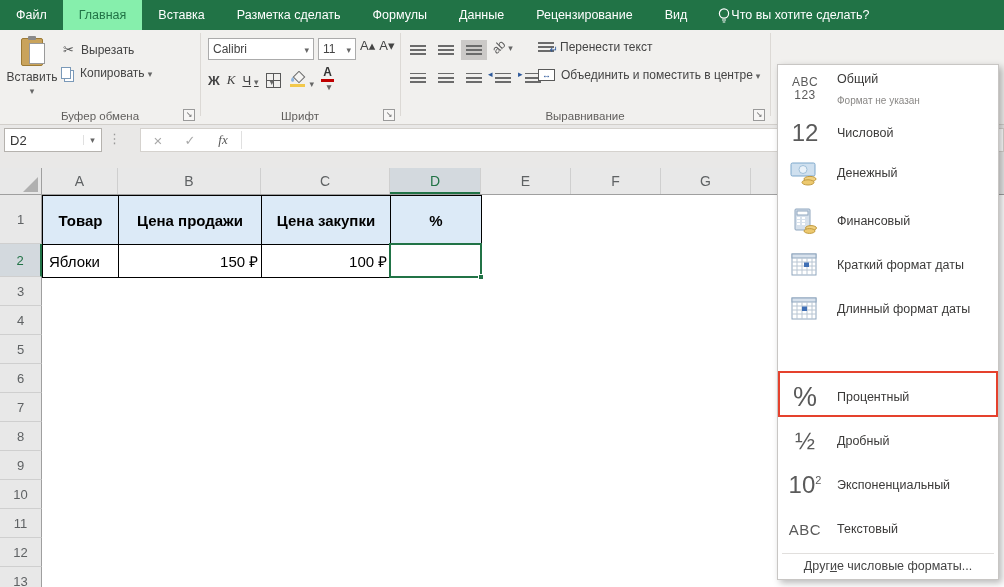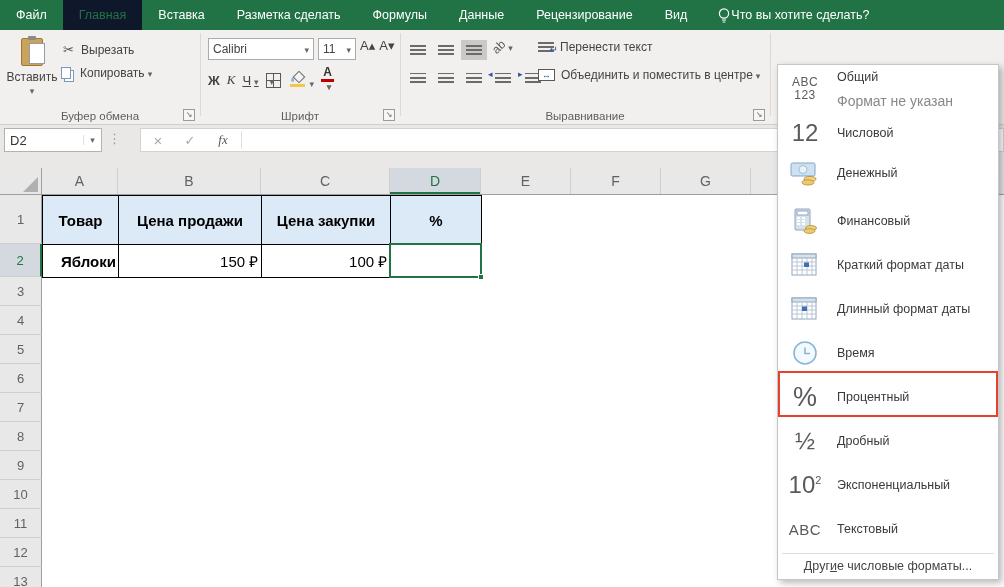--- a/index.html
+++ b/index.html
@@ -2,21 +2,21 @@
 <html><head>
 <meta charset="utf-8">
 <style>
   * { box-sizing: border-box; }
   body { margin:0; background:#fff; font-family:"Liberation Sans", sans-serif; }
   .app { position:relative; width:1004px; height:587px; overflow:hidden; background:#fff; }
 
   
   .tabbar { position:absolute; left:0; top:0; width:1004px; height:30px; background:#217346; display:flex; align-items:stretch; color:#fff; font-size:12.5px; }
   .tab { display:flex; align-items:center; padding:0 16px; cursor:default; }
-  .tab.active { background:#0f172a; color:#217346;text-align:center; }
+  .tab.active { background:#86efac; color:#217346;text-align:center; }
   .tellme { display:flex; align-items:center; margin-left:14px; }
 
   
   .ribbon { position:absolute; left:0; top:30px; width:1004px; height:95px; background:#F1F0EE; border-bottom:1px solid #D2CFCB; font-size:12px; color:#444; }
   .vsep { position:absolute; top:3px; bottom:8px; width:1px; background:#DCD9D5; }
   .group { position:absolute; top:0; height:95px; }
   .gfooter { position:absolute; bottom:3px; left:0; right:0; text-align:center; color:#605E5C; font-size:11.5px; }
   .dlg { position:absolute; right:5px; bottom:4px; width:12px; height:12px; border:1px solid #9a9a9a; color:#666; font-size:8px; line-height:9px; text-align:center; background:#F7F6F5; }
   .dlg::after { content:"↘"; }
   .dd::after { content:"▾"; color:#666; font-size:9px; margin-left:3px; }
@@ -99,36 +99,36 @@
   .corner::after { content:""; position:absolute; right:3px; bottom:2px; border-bottom:15px solid #B0B0B0; border-left:15px solid transparent; }
   .rowheaders { position:absolute; left:0; top:195px; width:42px; }
   .rh { width:42px; height:29px; background:#E8E8E8; border-right:1px solid #9F9F9F; border-bottom:1px solid #CFCFCF; display:flex; align-items:center; justify-content:center; font-size:13px; color:#5F6264; }
   .rh.h1 { height:49px; } .rh.h2 { height:33px; }
   .rh.sel { background:#D3D9DE; color:#217346; border-right:2px solid #217346; }
   .cellsbg { position:absolute; left:42px; top:195px; right:0; bottom:0; background:#fff; }
 
   .tc { position:absolute; border:1px solid #000; font-size:15px; display:flex; align-items:center; background:#fff; color:#000; }
   .tc.hdr { background:#DCEAF7; font-weight:bold; justify-content:center; }
   .tc.num { justify-content:flex-end; padding-right:3px; }
-  .tc.txt { padding-left:18px;font-weight:bold; }
+  .tc.txt { padding-left:6px; }
   .selcell { position:absolute; left:389px; top:243px; width:93px; height:35px; border:2px solid #217346; background:#fff; }
   .selcell .handle { position:absolute; right:-4px; bottom:-4px; width:6px; height:6px; background:#217346; border:1px solid #fff; }
 
   
   .fmenu { position:absolute; left:777px; top:64px; width:222px; height:516px; background:#fff; border:1px solid #C8C6C4; box-shadow:3px 3px 7px rgba(0,0,0,.28); }
   .mi { position:absolute; left:1px; right:1px; height:44px; display:flex; align-items:center; }
   .mic { width:52px; display:flex; flex-direction:column; align-items:center; justify-content:center; color:#5A5A5A; }
   .mic .t-sm { font-size:12px; line-height:13px; letter-spacing:.5px; }
   .mic .t-lg { font-size:24px; }
   .mic .t-xl { font-size:27px; }
   .mic .t-md { font-size:15px; letter-spacing:.5px; }
   .mic sup { font-size:11px; }
   .ml { display:flex; flex-direction:column; padding-left:6px; }
   .ml .l { font-size:12.5px; color:#3B3A39; }
-  .ml .sub { font-size:14px; color:#8A8886; margin-top:9px; }
+  .ml .sub { font-size:10px; color:#8A8886; margin-top:9px; }
   .hlbox { position:absolute; left:0px; top:306px; width:220px; height:46px; border:2px solid #E5412D; }
   .msep { position:absolute; left:4px; right:4px; top:488px; height:1px; background:#E1DFDD; }
   .mfooter { position:absolute; left:0; right:0; top:494px; height:20px; text-align:center; font-size:12.5px; color:#444; }
   .mfooter .u { text-decoration:underline; }
 </style>
 </head>
 <body>
 
 <div class="app">
 
@@ -405,31 +405,20 @@
             <rect x="1" y="2" width="24" height="4" fill="#D7E1EC" stroke="#8FA6BE"></rect>
             <path d="M1 10h24M1 14h24M1 18h24M6 6v17M11 6v17M16 6v17M21 6v17" stroke="#B9C6D3" fill="none"></path>
             <rect x="11" y="10.5" width="5" height="4.5" fill="#3F6FB5"></rect>
           </svg>
       </span>
       <span class="ml">
           <span class="l">Длинный формат даты</span>
         </span>
     </div>
 
-    <div class="mi" style="top:266px">
-      <span class="mic">
-        <svg width="28" height="28">
-            <circle cx="14" cy="14" r="11" fill="#F3F9FD" stroke="#86B7D9" stroke-width="1.6"></circle>
-            <path d="M14 8.5v6h5" fill="none" stroke="#86B7D9" stroke-width="1.6"></path>
-          </svg>
-      </span>
-      <span class="ml">
-          <span class="l">Время</span>
-        </span>
-    </div>
 
     <div class="mi" style="top:310px">
       <span class="mic">
           <span class="t-xl">%</span>
         </span>
       <span class="ml">
           <span class="l">Процентный</span>
         </span>
     </div>
 

